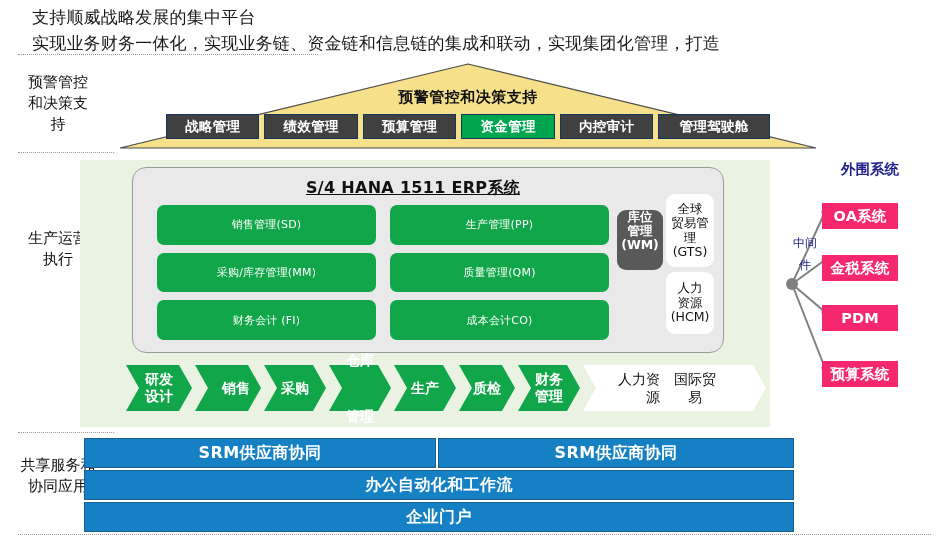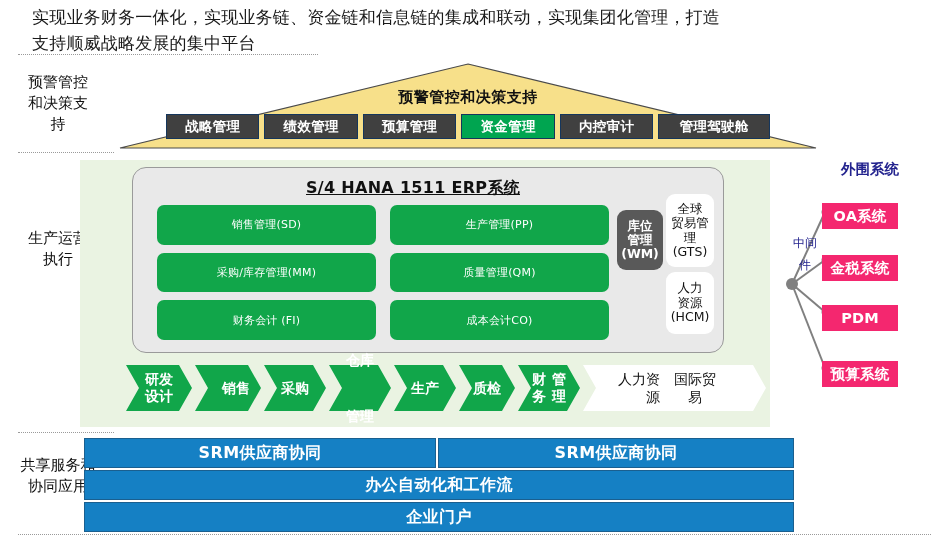--- a/index.html
+++ b/index.html
@@ -81,21 +81,21 @@
     gap:8px 14px;
   }
   .mod{
     background:#11a64a;color:#ffffff;border-radius:7px;
     display:flex;align-items:center;justify-content:center;
     font-size:11px;font-weight:400;letter-spacing:.2px;
   }
   .wm-box{
     position:absolute;left:484px;top:42px;width:46px;height:60px;
     background:#595959;color:#ffffff;border-radius:9px;
-    display:flex;flex-direction:column;align-items:center;justify-content:center;
+    display:flex;flex-direction:column;align-items:center;
     font-size:12.5px;font-weight:700;line-height:14px;text-align:center;
   }
   .side-box{
     position:absolute;left:533px;width:48px;
     background:#ffffff;border-radius:9px;
     display:flex;flex-direction:column;align-items:center;justify-content:center;
     font-size:12.5px;line-height:14.5px;text-align:center;color:#111;
   }
   #gts-box{top:26px;height:73px;}
   #hcm-box{top:104px;height:62px;}
@@ -137,22 +137,22 @@
   #bar-srm{left:438px;top:438px;width:354px;height:28px;}
   #bar-oa {left:84px;top:470px;width:708px;height:28px;}
   #bar-por{left:84px;top:502px;width:708px;height:28px;}
 </style>
 </head>
 <body>
 
 <div id="root">
 
   <div class="headline">
+    <span class="hl-line">支持顺威战略发展的集中平台</span>
     <span class="hl-line">实现业务财务一体化，实现业务链、资金链和信息链的集成和联动，实现集团化管理，打造</span>
-    <span class="hl-line">支持顺威战略发展的集中平台</span>
   </div>
 
   <div class="dotsep" id="sep-top"></div>
   <div class="dotsep" id="sep-mid1"></div>
   <div class="dotsep" id="sep-mid2"></div>
   <div class="dotsep" id="sep-bottom"></div>
 
   <div class="band-label" id="lbl-warn">预警管控和决策支持</div>
   <div class="band-label" id="lbl-ops">生产运营执行</div>
   <div class="band-label" id="lbl-share">共享服务和协同应用</div>
@@ -231,21 +231,21 @@
         <div style="position: absolute; left: 214px; top: 4px; width: 40px; height: 46px; display: flex; flex-direction: column; align-items: center; justify-content: center; color: rgb(255, 255, 255); font-size: 14px; font-weight: 700; line-height: 17px; text-align: center; gap: 39px;">
           <span>仓库</span>
           <span>管理</span>
         </div>
         <div style="position: absolute; left: 279px; top: 4px; width: 40px; height: 46px; display: flex; flex-direction: column; align-items: center; justify-content: center; color: rgb(255, 255, 255); font-size: 14px; font-weight: 700; line-height: 17px; text-align: center;">
           <span>生产</span>
         </div>
         <div style="position: absolute; left: 344px; top: 4px; width: 34px; height: 46px; display: flex; flex-direction: column; align-items: center; justify-content: center; color: rgb(255, 255, 255); font-size: 14px; font-weight: 700; line-height: 17px; text-align: center;">
           <span>质检</span>
         </div>
-        <div style="position: absolute; left: 403px; top: 4px; width: 40px; height: 46px; display: flex; flex-direction: row; align-items: center; justify-content: center; color: rgb(255, 255, 255); font-size: 14px; font-weight: 700; line-height: 17px; text-align: center;">
+        <div style="position: absolute; left: 403px; top: 4px; width: 40px; height: 46px; display: flex; flex-direction: column; align-items: center; justify-content: center; color: rgb(255, 255, 255); font-size: 14px; font-weight: 700; line-height: 17px; text-align: center;">
           <span>财务</span>
           <span>管理</span>
         </div>
         <div style="position: absolute; left: 472px; top: 4px; width: 62px; height: 46px; display: flex; flex-direction: column; align-items: flex-end; justify-content: center; color: rgb(17, 17, 17); font-size: 14px; line-height: 18px; text-align: center;">
           <span>人力资</span>
           <span>源</span>
         </div>
         <div style="position: absolute; left: 538px; top: 4px; width: 62px; height: 46px; display: flex; flex-direction: column; align-items: center; justify-content: center; color: rgb(17, 17, 17); font-size: 14px; line-height: 18px; text-align: center;">
           <span>国际贸</span>
           <span>易</span>

